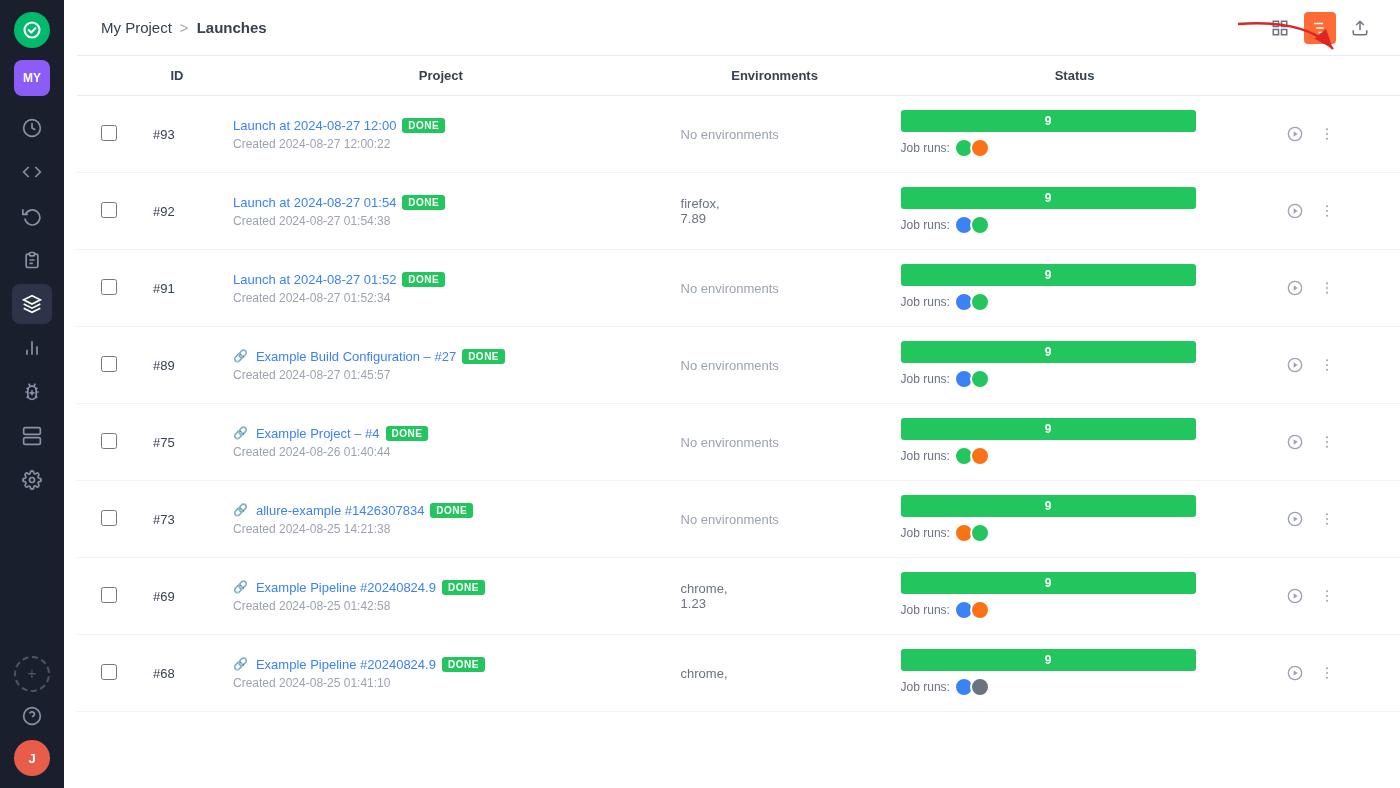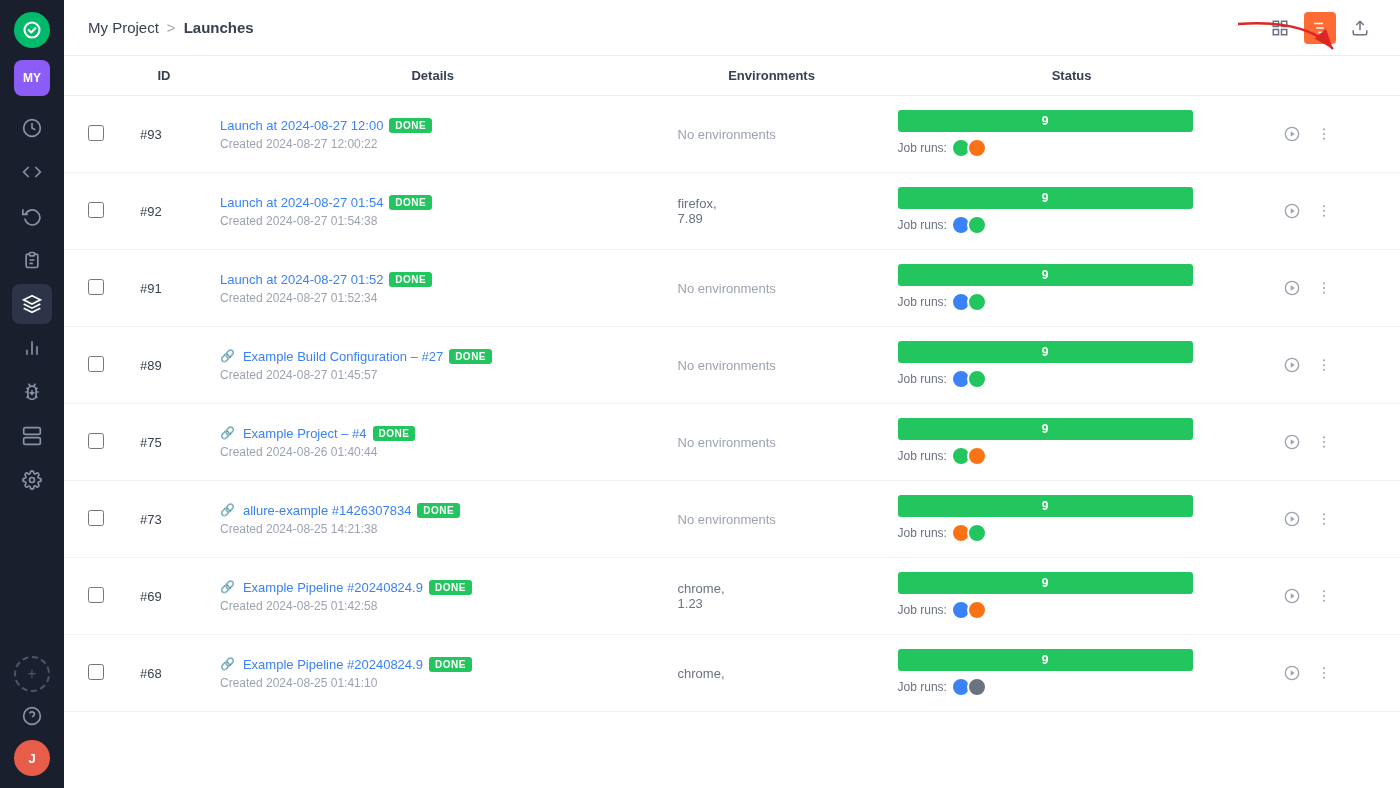--- a/index.html
+++ b/index.html
@@ -61,20 +61,21 @@
       color: #4a5568;
       cursor: pointer;
     }
 
     
     .main {
       flex: 1;
       display: flex;
       flex-direction: column;
       overflow: hidden;
+      padding-left: 13px;
     }
 
     
     .header {
       display: flex;
       align-items: center;
       justify-content: space-between;
       padding: 0 24px;
       height: 56px;
       border-bottom: 1px solid #e8ecf0;
@@ -350,21 +351,21 @@
       </button>
     </div>
   </div>
 
   <div class="table-container">
     <table class="table">
       <thead>
         <tr>
           <th></th>
           <th class="col-id">ID</th>
-          <th class="col-details">Details</th>
+          <th class="col-details">Project</th>
           <th class="col-env">Environments</th>
           <th class="col-status">Status</th>
           <th></th>
         </tr>
       </thead>
       <tbody id="table-body">
       <tr>
     <td>
       <input type="checkbox" class="row-checkbox" style="">
     </td>

